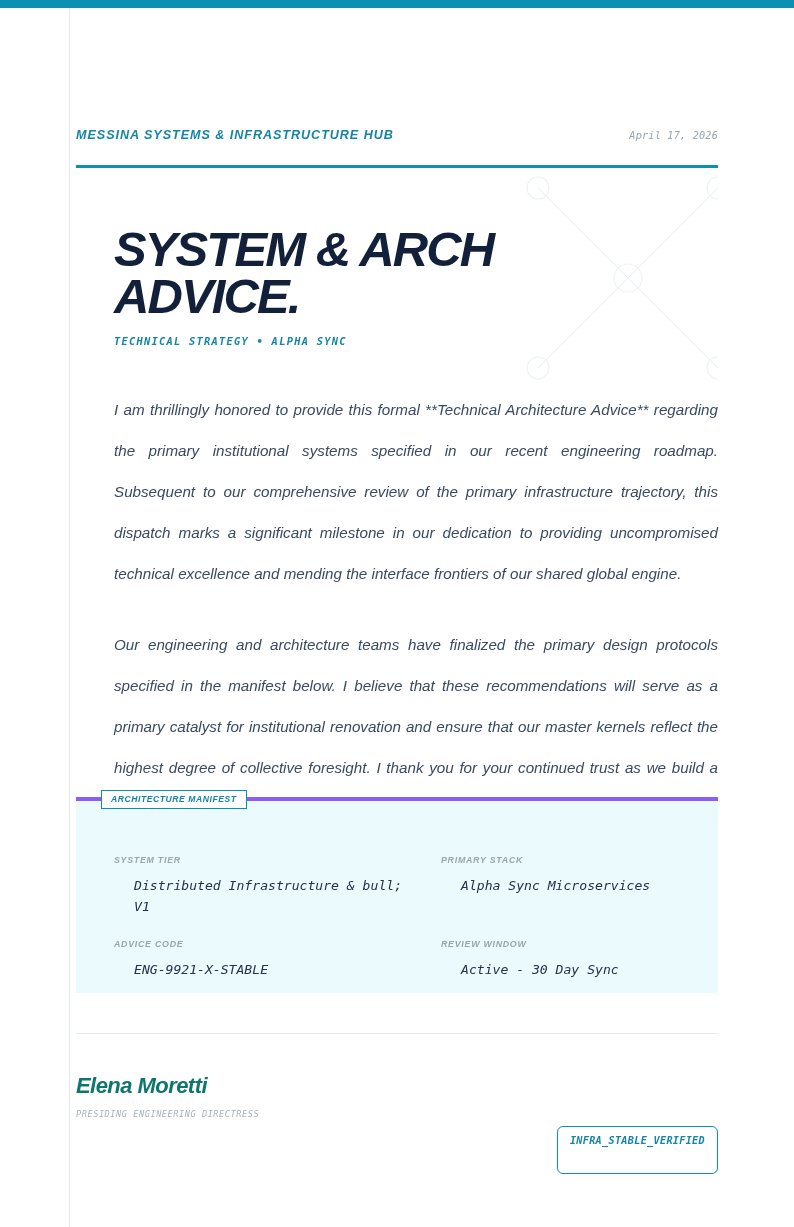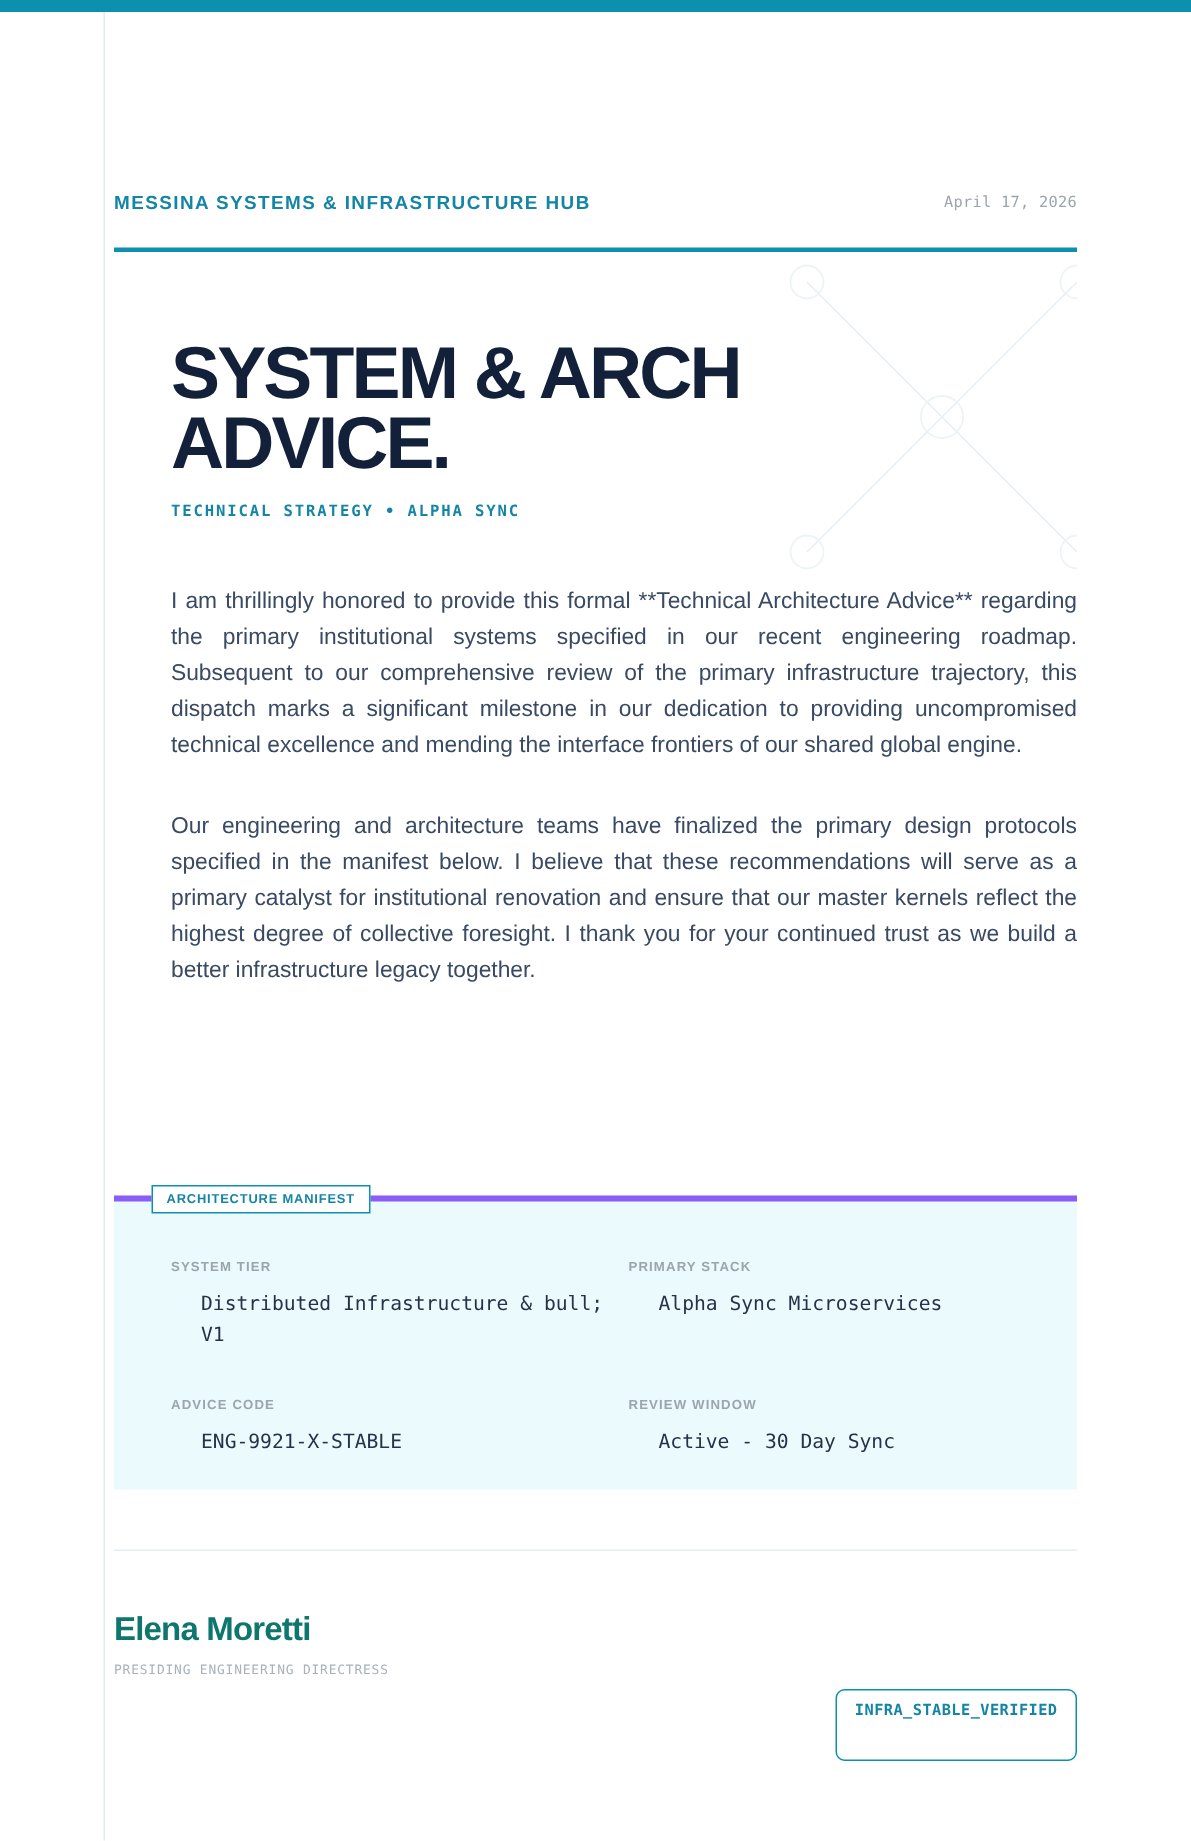--- a/index.html
+++ b/index.html
@@ -35,20 +35,21 @@
     background: #e3eaee;
   }
 
   
   .sheet {
     position: absolute;
     top: 8px;
     left: 70px;
     width: 648px;
     height: 1219px;
+    font-style: italic;
   }
 
   
   .doc-header {
     position: absolute;
     top: 118px;
     left: 6px;
     width: 642px;
     height: 30px;
   }
@@ -115,21 +116,21 @@
 
   
   .body-copy {
     position: absolute;
     top: 381px;
     left: 44px;
     width: 604px;
   }
   .body-copy p {
     font-size: 15.2px;
-    line-height: 24px;
+    line-height: 41px;
     color: #3a4a63;
     text-align: justify;
     text-justify: inter-word;
   }
   .body-copy p + p { margin-top: 30px; }
 
   
   .manifest {
     position: absolute;
     top: 789px;
@@ -147,26 +148,27 @@
     background: #ffffff;
     border: 1.5px solid #0d8fae;
     font-size: 8.6px;
     font-weight: 700;
     letter-spacing: 0.55px;
     color: #1585a6;
     white-space: nowrap;
   }
   .manifest-grid {
     position: absolute;
-    top: 38px;
+    top: 54px;
     left: 38px;
     width: 570px;
     display: grid;
     grid-template-columns: 305px 265px;
     row-gap: 30px;
+    gap: 22px;
   }
   .field-label {
     font-size: 8.8px;
     font-weight: 700;
     letter-spacing: 0.75px;
     color: #9aa5ae;
     text-transform: uppercase;
     margin-bottom: 10px;
   }
   .field-value {

